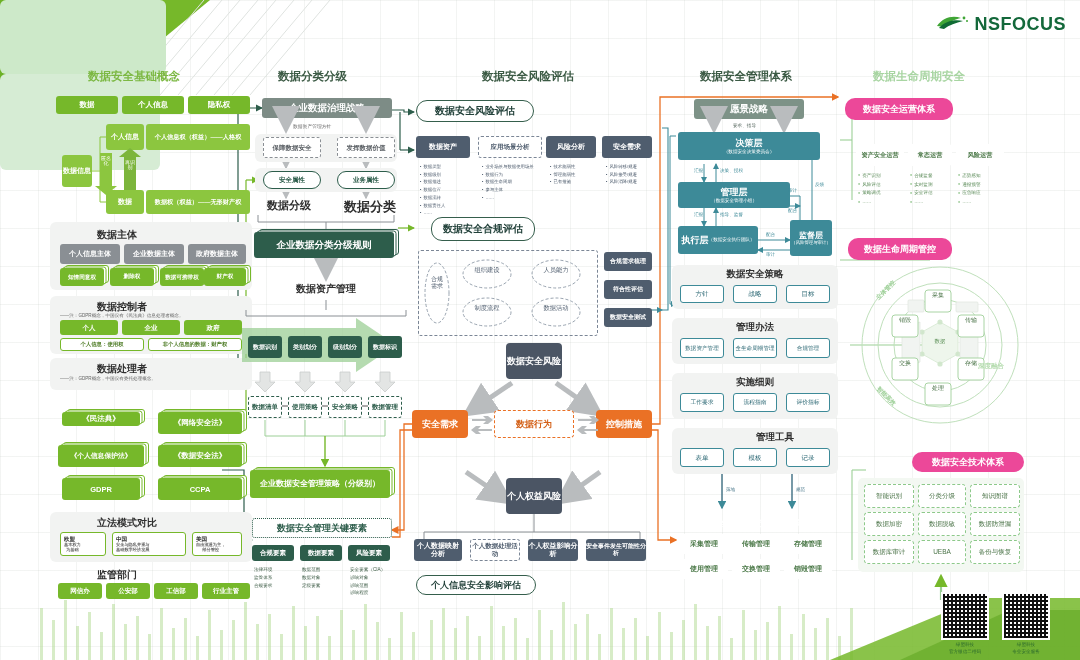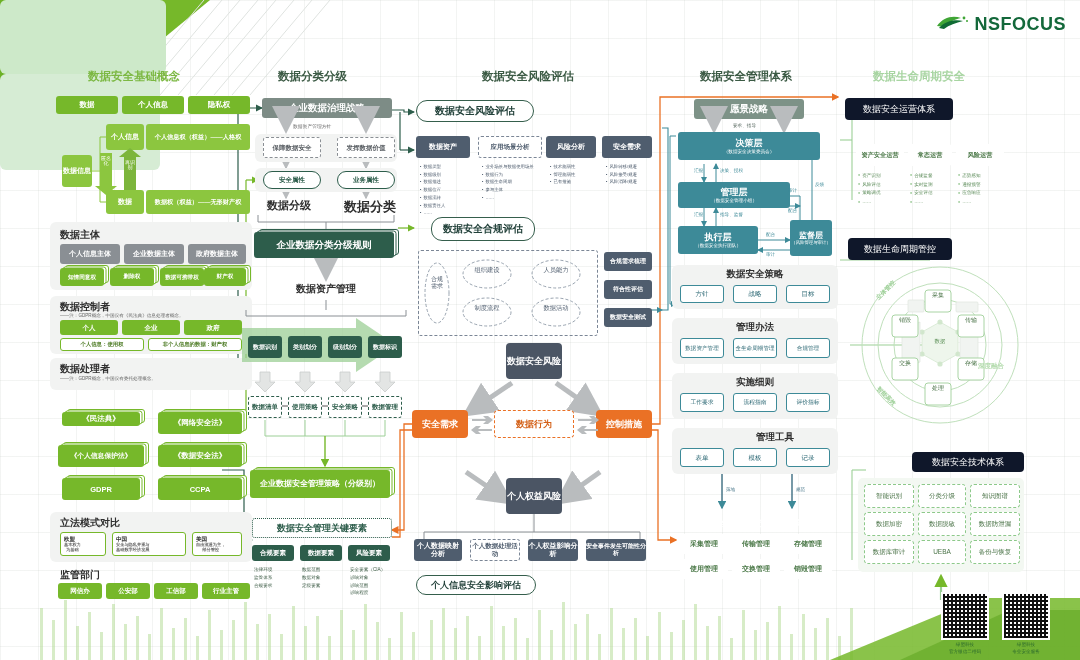--- a/index.html
+++ b/index.html
@@ -46,36 +46,36 @@
   .ch5{ left:873px;top:69px;  color:#a8d5a2; }
 
   
   .box{ position:absolute; display:flex; align-items:center; justify-content:center;
         text-align:center; line-height:1.15; }
   .g-solid{ background:#76b82a; color:#fff; border-radius:3px; font-size:7.5px; font-weight:bold;}
   .g-solid2{ background:#8cc63f; color:#fff; border-radius:3px; font-size:7px; font-weight:bold;}
   .g-line{ background:#fff; border:1.2px solid #76b82a; border-radius:3px; color:#4b7a22; font-size:7px; font-weight:bold;}
   .gray-solid{ background:#8a8f94; color:#fff; border-radius:3px; font-size:7px; font-weight:bold;}
   .panel{ position:absolute; background:#f2f3f2; border-radius:6px; }
-  .panel-title{ position:absolute; font-size:10px; font-weight:bold; color:#2f2f2f; }
+  .panel-title{ position:absolute; font-size:10px; font-weight:bold; color:#2f2f2f;margin-left:37px; }
   .note{ position:absolute; font-size:4.6px; color:#666; white-space:nowrap;}
 
   .dkgreen{ background:#2d5d4b; color:#fff; border-radius:3px; font-size:9px; font-weight:bold;}
   .slate{ background:#4f5d6e; color:#fff; border-radius:3px; font-size:7px; font-weight:bold;}
   .slate-dark{ background:#4b5564; color:#fff; border-radius:4px; font-size:9px; font-weight:bold;}
   .orange{ background:#ea7125; color:#fff; border-radius:4px; font-size:9px; font-weight:bold;}
   .orange-dash{ background:#fff; border:1.4px dashed #ea7125; color:#d4621a; border-radius:4px; font-size:9px; font-weight:bold;}
   .teal{ background:#3d8a98; color:#fff; border-radius:3px; }
   .teal-line{ background:#fff; border:1.1px solid #3d8a98; color:#2c6874; border-radius:3px; font-size:6.5px;}
   .white-round{ background:#fff; border:1.4px solid #355e4c; border-radius:11px; color:#22413a; font-size:10px; font-weight:bold;}
   .dash-gray{ background:#fff; border:1.2px dashed #8a8f94; color:#5a5f64; border-radius:3px; font-size:6.5px; font-weight:bold;}
   .dash-slate{ background:#fff; border:1.2px dashed #7b8696; color:#4f5d6e; border-radius:3px; font-size:6.5px; font-weight:bold;}
   .dash-green{ background:#fff; border:1.2px dashed #2d5d4b; color:#2d5d4b; border-radius:3px; font-size:6.5px; font-weight:bold;}
   .mint{ background:#d6ecd4; border-radius:6px; }
-  .mint-head{ background:#0f172a; color:#fff; border-radius:4px; font-size:9px; font-weight:normal;}
+  .mint-head{ background:#ec4899; color:#fff; border-radius:10px; font-size:9px; font-weight:bold;}
   .mint-box{ background:#fff; border-radius:4px; color:#4d7a4a; font-size:7px; font-weight:bold;}
   .mint-dash{ background:#fff; border:1px dashed #8dc98a; border-radius:4px; color:#4a7347; font-size:6.5px;}
   .ul{ position:absolute; font-size:4.4px; color:#4f5d6e; line-height:1.75; }
   .ul li{ list-style:none; white-space:nowrap; }
   .ul li:before{ content:"\25AA"; color:#4f5d6e; margin-right:2px; font-size:4px;}
   .ulm{ position:absolute; font-size:4.6px; color:#5a8a57; line-height:1.9;}
   .ulm li{ list-style:none; white-space:nowrap;}
   .ulm li:before{ content:"\25CF"; color:#7fbb79; margin-right:2px; font-size:3.6px; vertical-align:middle;}
   .capline{ position:absolute; font-size:4.6px; color:#3b5a44; white-space:nowrap; line-height:1.7;}
   .arrow-lbl{ position:absolute; font-size:4.6px; color:#3d8a98; white-space:nowrap;}
@@ -558,21 +558,21 @@
     </g>
   </svg>
   <div class="box teal" style="left:678px;top:132px;width:142px;height:28px;flex-direction:column;">
     <span style="font-size:9px;font-weight:bold;">决策层</span>
     <span style="font-size:4.6px;">（数据安全决策委员会）</span>
   </div>
   <div class="box teal" style="left:678px;top:182px;width:112px;height:26px;flex-direction:column;">
     <span style="font-size:9px;font-weight:bold;">管理层</span>
     <span style="font-size:4.6px;">（数据安全管理小组）</span>
   </div>
-  <div class="box teal" style="left:678px;top:226px;width:80px;height:28px;flex-direction:column;">
+  <div class="box teal" style="left:678px;top:226px;width:80px;height:28px;flex-direction:row;">
     <span style="font-size:9px;font-weight:bold;">执行层</span>
     <span style="font-size:4.6px;">（数据安全执行团队）</span>
   </div>
   <div class="box teal" style="left:790px;top:220px;width:42px;height:36px;flex-direction:column;">
     <span style="font-size:8px;font-weight:bold;">监督层</span>
     <span style="font-size:4.4px;line-height:1.2;">（风险管理与审计）</span>
   </div>
   <div class="arrow-lbl" style="left:694px;top:168px;">汇报</div>
   <div class="arrow-lbl" style="left:720px;top:168px;">决策、授权</div>
   <div class="arrow-lbl" style="left:694px;top:212px;">汇报</div>

